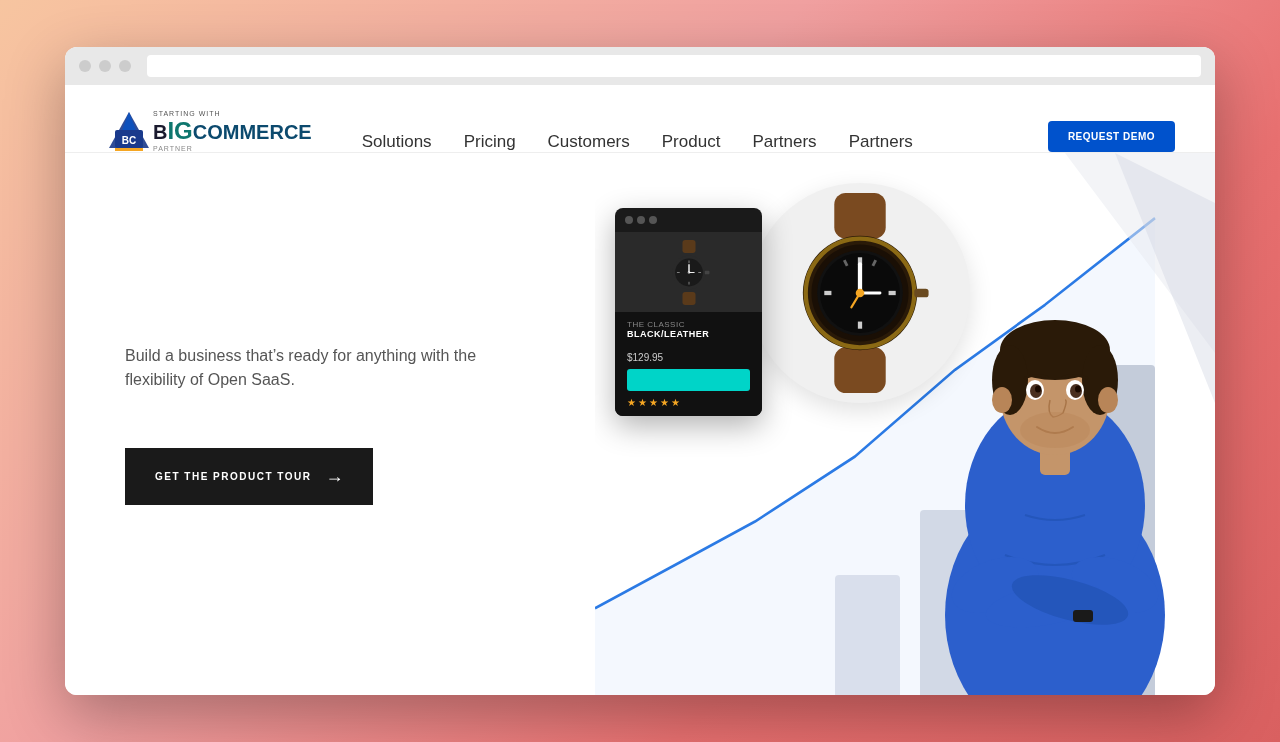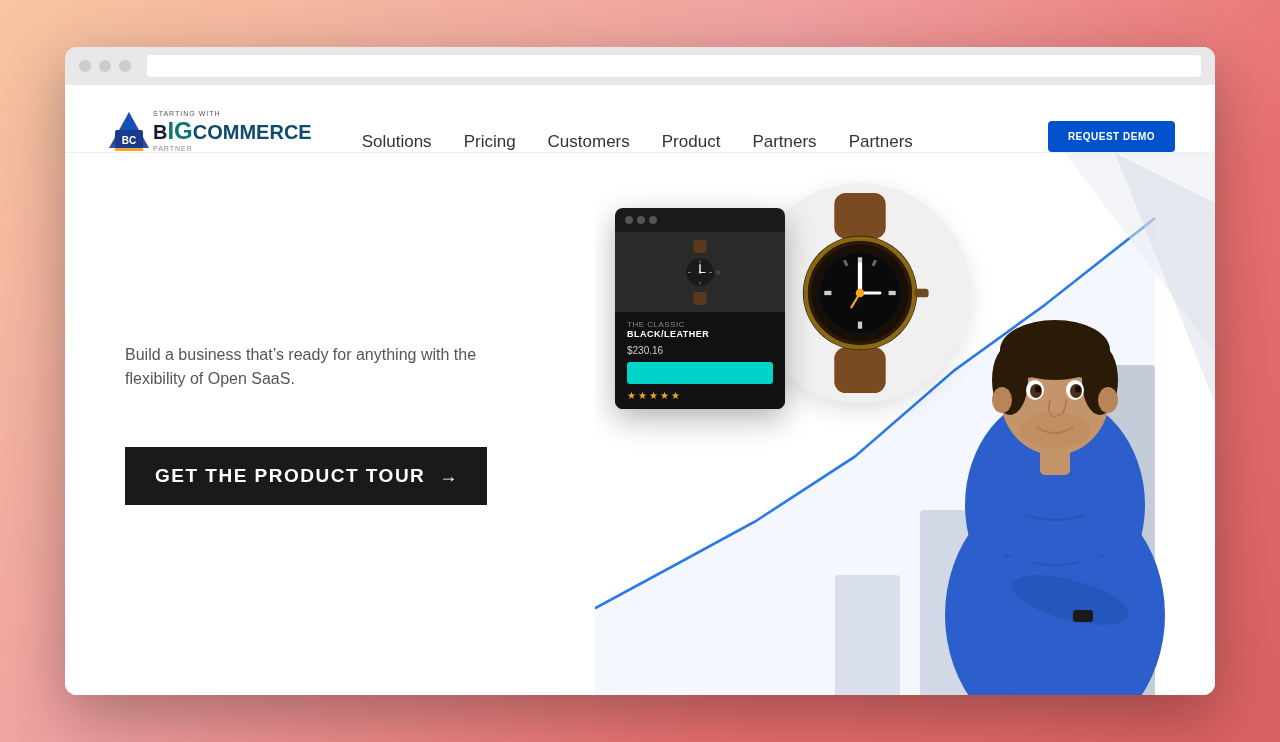--- a/index.html
+++ b/index.html
@@ -168,21 +168,21 @@
       background: #1a1a1a;
       display: inline-flex;
       align-items: center;
       padding: 18px 30px;
       gap: 14px;
       cursor: pointer;
     }
 
     .cta-label {
       color: #fff;
-      font-size: 19px;
+      font-size: 10px;
       font-weight: 700;
       letter-spacing: 1.5px;
       text-transform: uppercase;
     }
 
     .cta-arrow {
       color: #fff;
       font-size: 18px;
     }
 
@@ -194,21 +194,21 @@
       bottom: 0;
       width: 620px;
       overflow: hidden;
     }
 
     
     .product-card {
       position: absolute;
       top: 50px;
       left: 30px;
-      width: 170px;
+      width: 147px;
       background: #1a1a1a;
       border-radius: 8px;
       overflow: hidden;
       z-index: 6;
       box-shadow: 0 10px 30px rgba(0,0,0,0.3);
     }
 
     .card-dots {
       padding: 8px 10px;
       display: flex;
@@ -247,21 +247,21 @@
       text-transform: uppercase;
       letter-spacing: 0.5px;
     }
 
     .card-name {
       font-size: 9px;
       color: #fff;
       font-weight: 700;
       text-transform: uppercase;
       letter-spacing: 0.5px;
-      margin-bottom: 6px;
+      margin-bottom: 13px;
     }
 
     .card-price {
       font-size: 10px;
       color: #ccc;
       margin-bottom: 6px;
     }
 
     .card-btn {
       width: 100%;
@@ -401,21 +401,21 @@
 
               <line x1="25" y1="35" x2="25" y2="26" stroke="#fff" stroke-width="1.5"></line>
               <line x1="25" y1="35" x2="31" y2="35" stroke="#fff" stroke-width="1"></line>
 
               <rect x="42" y="33" width="5" height="4" fill="#444" rx="1"></rect>
             </svg>
           </div>
           <div class="card-info">
             <div class="card-title">The Classic</div>
             <div class="card-name">BLACK/LEATHER</div>
-            <div class="card-price">$230.16</div>
+            <div class="card-price">$129.95</div>
             <button class="card-btn"></button>
             <div class="card-stars">
               <span class="star">★</span>
               <span class="star">★</span>
               <span class="star">★</span>
               <span class="star">★</span>
               <span class="star">★</span>
             </div>
           </div>
         </div>

